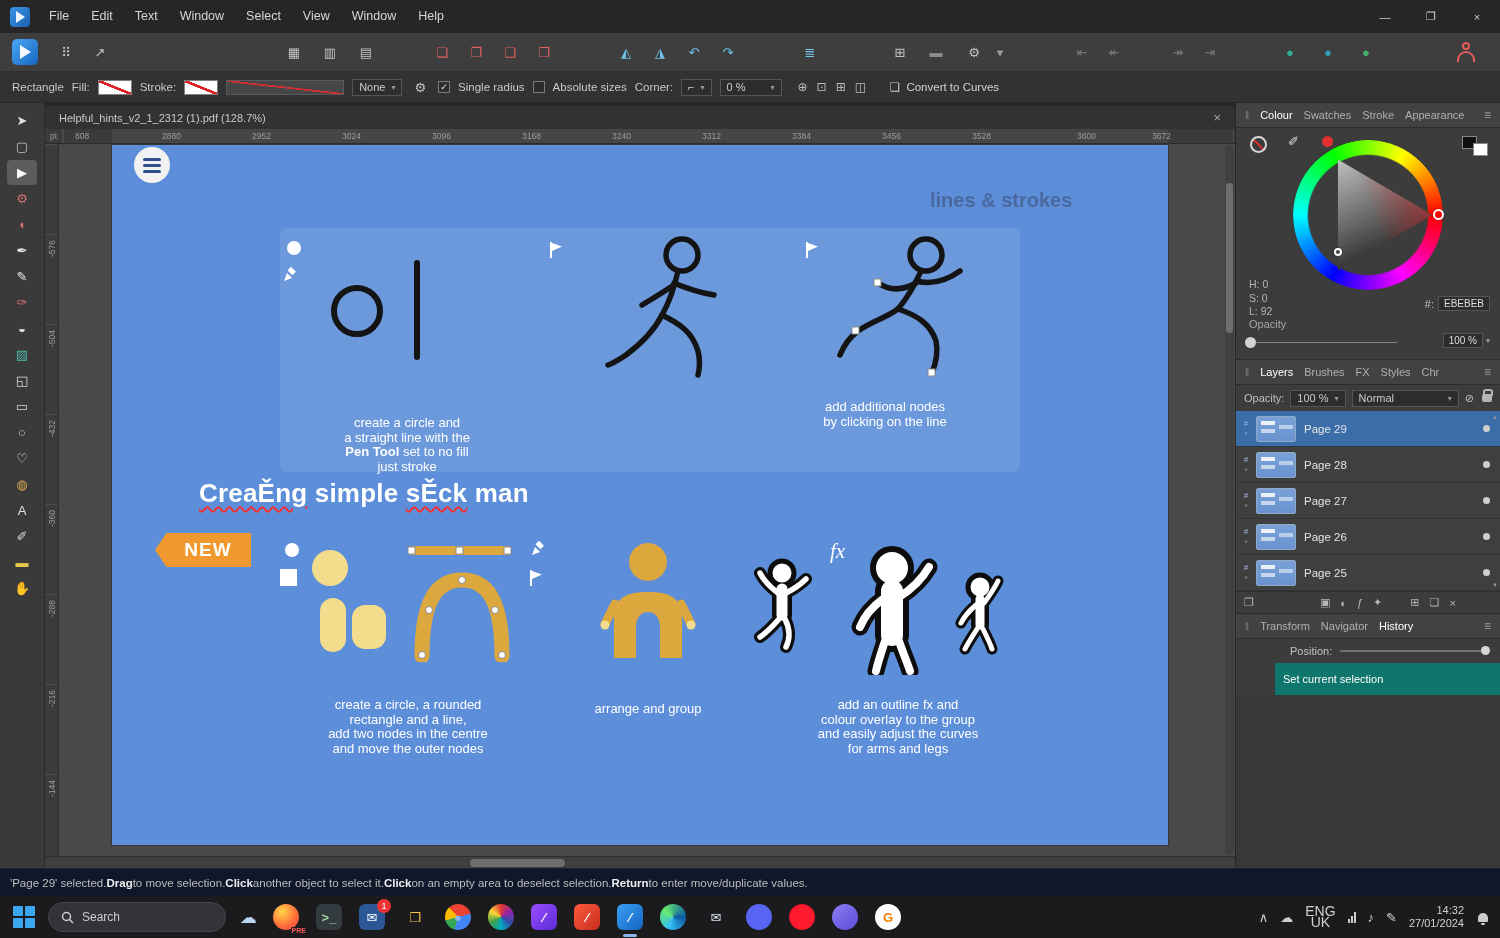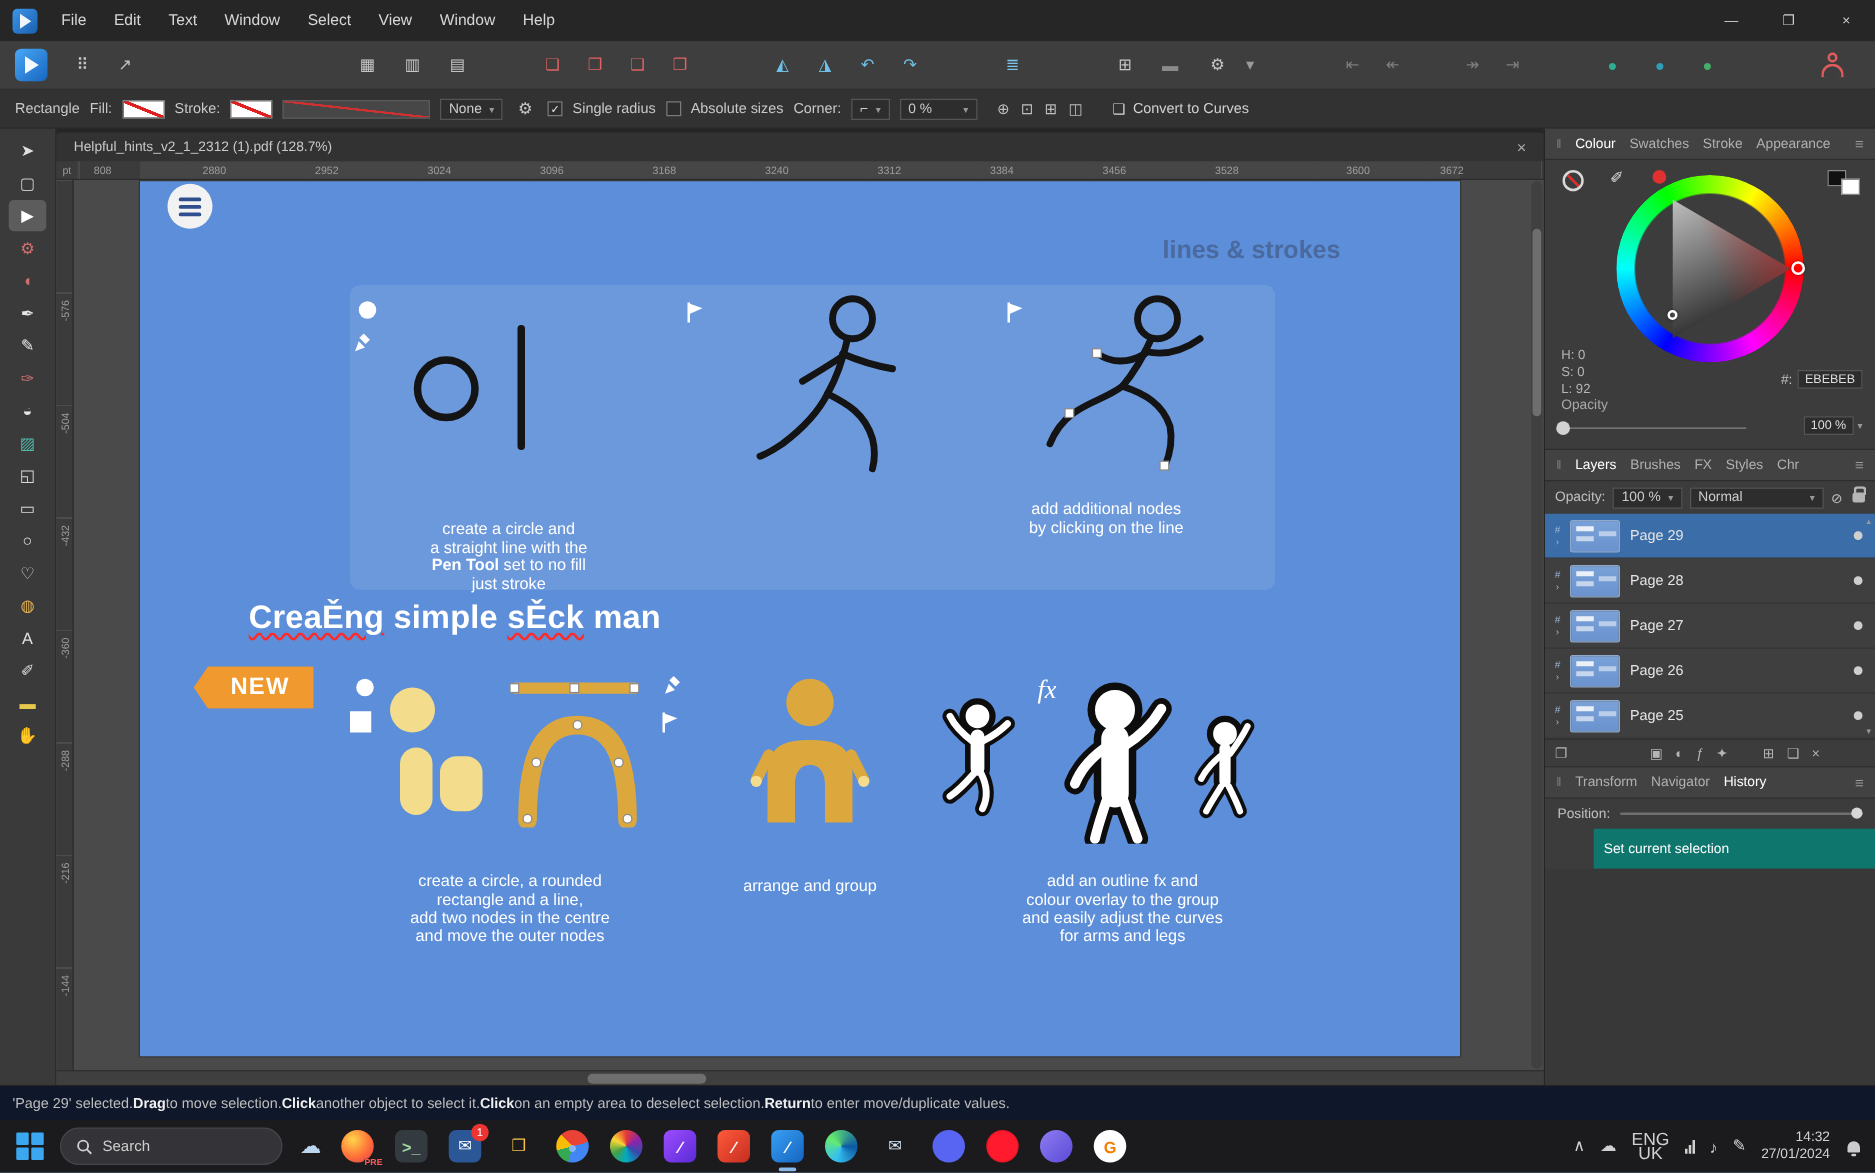--- a/index.html
+++ b/index.html
@@ -113,21 +113,21 @@
 .lr-thumb{width:40px;height:26px;border:1px solid #90a9c9;background:linear-gradient(180deg,#7aa2d8,#6a93cf);position:relative;border-radius:2px;flex:0 0 auto;}
 .lr-thumb:after{content:"";position:absolute;left:4px;top:4px;width:14px;height:4px;background:rgba(255,255,255,.85);box-shadow:0 8px 0 rgba(255,255,255,.6),18px 4px 0 rgba(255,255,255,.5);}
 .lr-name{margin-left:8px;font-size:11.5px;color:#e4e4e4;}
 .lr-dot{margin-left:auto;margin-right:10px;width:7px;height:7px;border-radius:50%;background:#cfcfcf;flex:0 0 auto;}
 .list-scroll{position:absolute;right:1px;top:2px;bottom:2px;width:8px;display:flex;flex-direction:column;justify-content:space-between;align-items:center;font-size:7px;color:#999;}
 .layer-foot{height:22px;display:flex;align-items:center;padding:0 8px;border-top:1px solid #2e2e2e;font-size:11px;color:#b5b5b5;}
 .lf-ico{margin-right:10px;}
 .lock{position:relative;width:10px;height:8px;background:#b5b5b5;border-radius:2px;margin-left:2px;}
 .lock:before{content:"";position:absolute;top:-5px;left:1px;width:6px;height:5px;border:2px solid #b5b5b5;border-bottom:none;border-radius:3px 3px 0 0;}
 .hist-sec{flex:1;display:flex;flex-direction:column;min-height:0;}
-.hist-pos{height:24px;display:flex;align-items:center;gap:8px;padding:0 10px;flex:0 0 auto;}
+.hist-pos{height:24px;display:flex;align-items:center;gap:8px;padding:0 10px;flex:0 0 auto;margin-left:44px;}
 .pos-track{flex:1;height:2px;background:#6f6f6f;position:relative;border-radius:1px;}
 .pos-knob{position:absolute;right:0;top:-4px;width:9px;height:9px;background:#d6d6d6;border-radius:50%;}
 .hist-entry{height:19px;background:#0f766e;color:#fff;display:flex;align-items:center;padding:16px 8px;font-size:11px;flex:0 0 auto;margin-left:39px;}
 .hist-body{flex:1;background:#383838;}
 
 
 .statusbar{height:28px;background:#0f172a;border-top:1px solid #222;display:flex;align-items:center;padding-left:10px;font-size:11.5px;color:#bdbdbd;flex:0 0 auto;}
 .statusbar b{color:#efefef;font-weight:700;}
 
 

